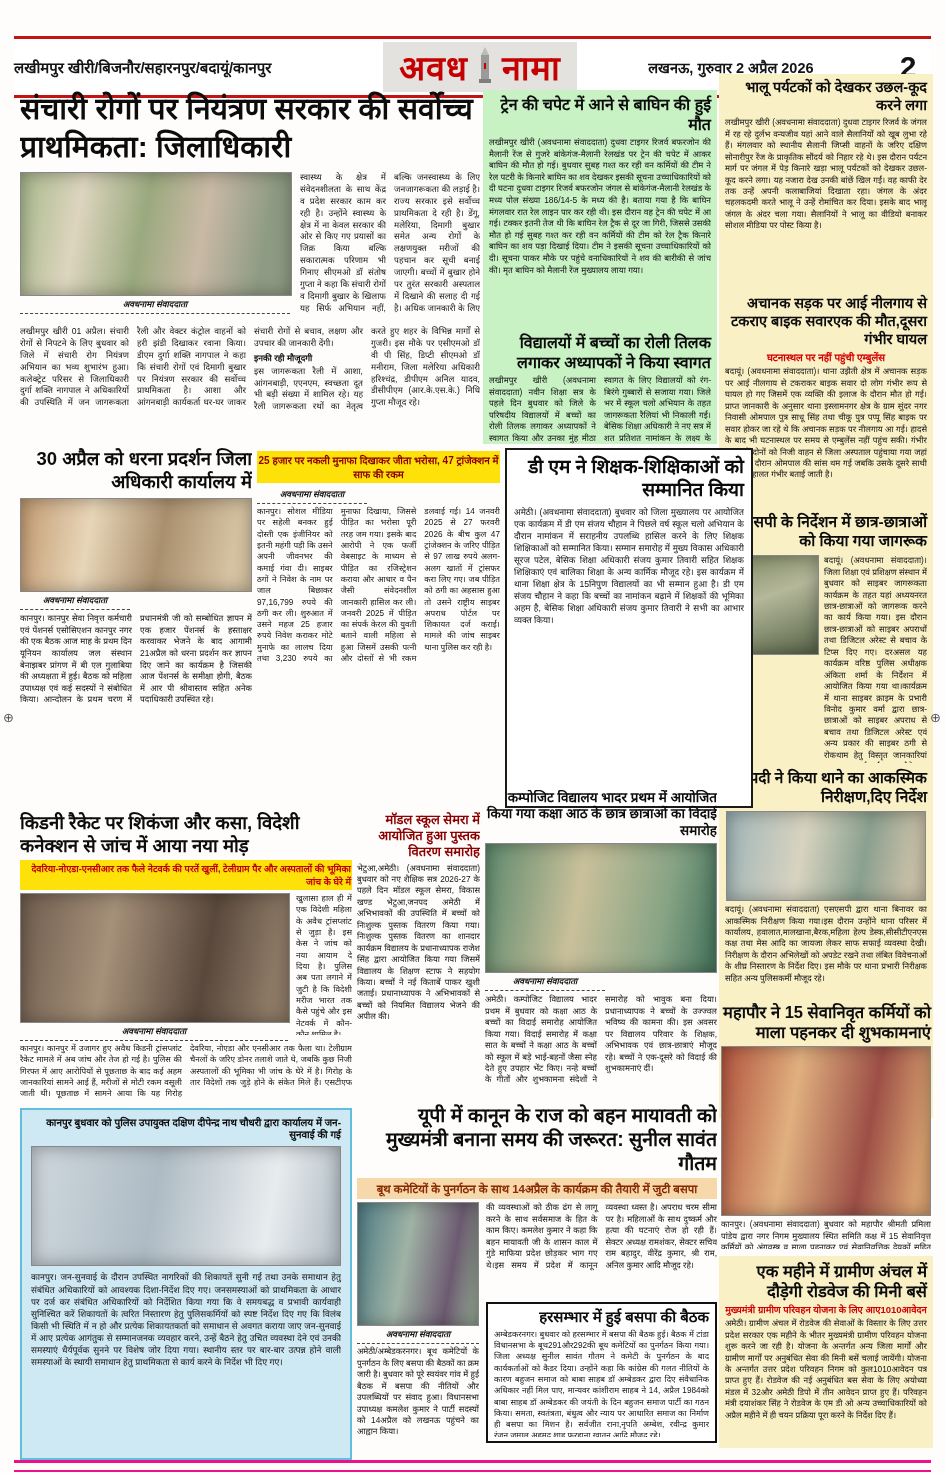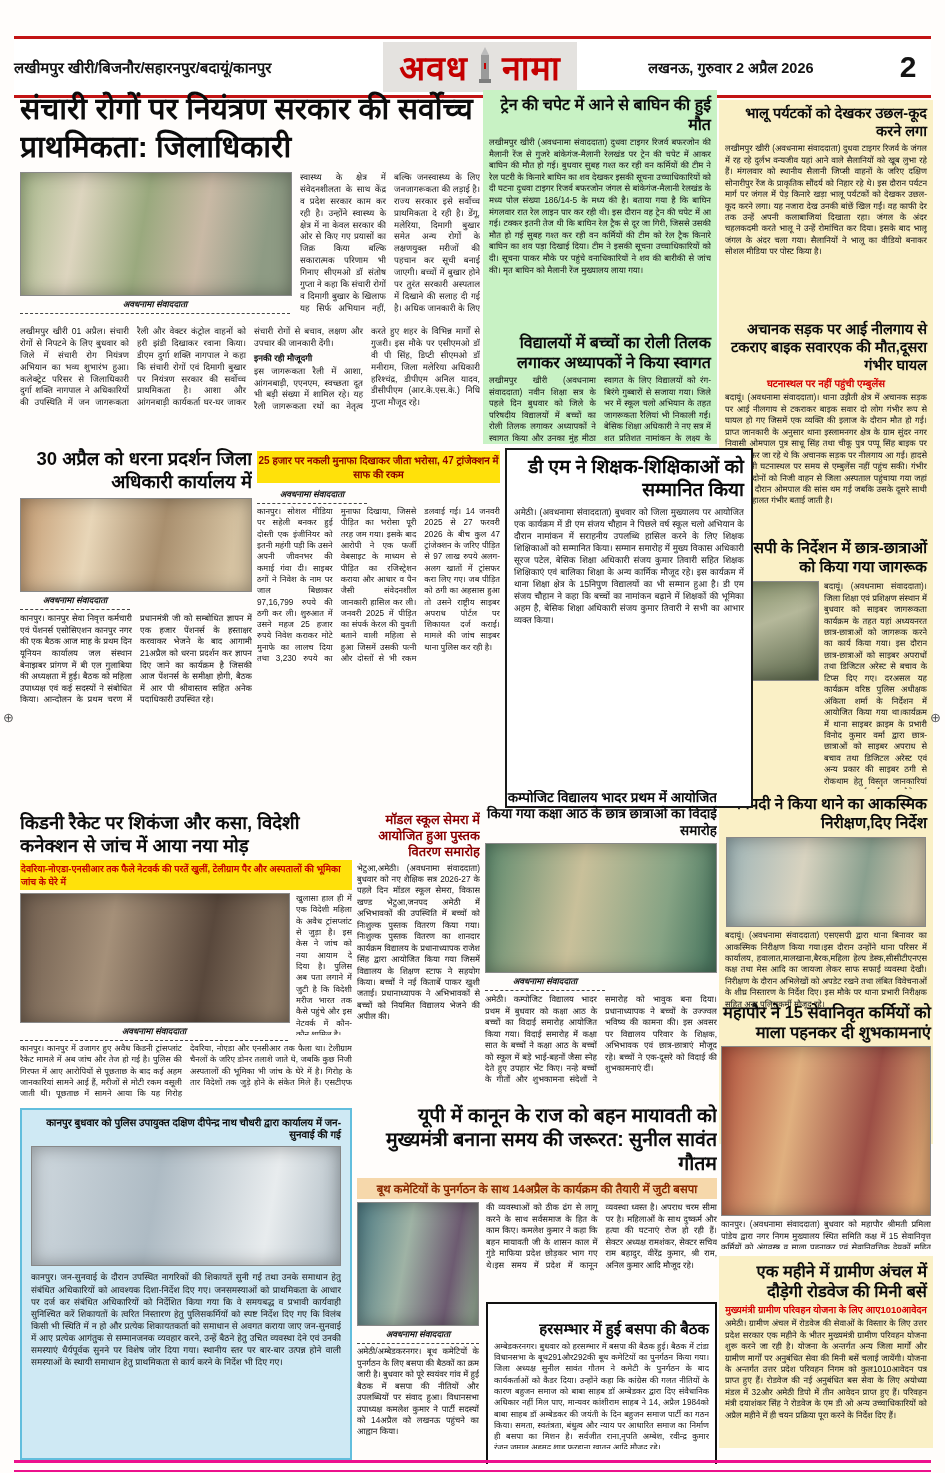--- a/index.html
+++ b/index.html
@@ -32,42 +32,42 @@
   .ph-f{background:linear-gradient(100deg,#5e8a6e,#c9c09a 40%,#86a384 76%,#4e7a62 96%);}
   .ph-g{background:linear-gradient(100deg,#cfd8de,#aebbc4 40%,#e8ecee 76%,#b9c4cb 96%);}
   .ph-h{background:linear-gradient(100deg,#b3543f,#e0b07f 34%,#9c4f46 68%,#d8a070 92%);}
   .ph-i{background:linear-gradient(100deg,#4f7d86,#9fb3a5 40%,#6d5b71 75%,#8fa08f 95%);}
   
   .mainArt{left:20px;top:90px;width:460px;height:354px;}
   .mainArt .hl{font-size:30px;text-align:left;line-height:1.27;}
   .mainRow{display:flex;gap:8px;margin-top:6px;}
   .greenBlk{left:483px;top:90px;width:234px;height:354px;background:#c8f2c4;padding:5px 6px;box-sizing:border-box;}
   .yCol{background:#faf0c6;padding:5px 6px;box-sizing:border-box;}
-  .yellow1{left:719px;top:100px;width:214px;height:1044px;}
+  .yellow1{left:719px;top:74px;width:214px;height:1044px;}
   .yellow2{left:719px;top:1256px;width:214px;height:192px;}
   .redsub{color:#d40000;font-weight:800;text-align:center;font-size:10px;margin:2px 0;}
   .dharna{left:20px;top:448px;width:232px;height:360px;}
   .cyber{left:257px;top:448px;width:243px;height:360px;}
   .ybar{background:#ffe10a;color:#8b0000;font-weight:800;font-size:10px;text-align:center;
         padding:2px 1px;margin:3px 0;}
   .dmBox{left:505px;top:448px;width:248px;height:360px;border:2px solid #1a1a1a;
          padding:5px 7px;box-sizing:border-box;background:#fff;}
   .kidney{left:20px;top:812px;width:332px;height:292px;}
-  .kbar{background:#ffe10a;color:#c00000;font-weight:800;font-size:9.3px;text-align:left;
+  .kbar{background:#ffe10a;color:#c00000;font-weight:800;font-size:9.3px;text-align:right;
         padding:2px 1px;margin:3px 0;}
   .model{left:357px;top:812px;width:123px;height:292px;}
   .model .hl{color:#8b0000;font-size:13px;}
   .composite{left:485px;top:790px;width:232px;height:314px;}
   .mayor{left:719px;top:1002px;width:214px;height:250px;padding:0 2px;box-sizing:border-box;}
   .jan{left:20px;top:1108px;width:332px;height:352px;background:#cfe9f4;
        border:2px solid #62bedd;padding:7px 9px;box-sizing:border-box;}
   .maya{left:357px;top:1104px;width:360px;height:360px;}
   .obar{background:#f6d8ab;color:#8a2a00;font-weight:800;font-size:11.5px;text-align:center;
         padding:3px 1px;margin:3px 0;}
-  .hbox{border:2px solid #111;background:#fff;padding:16px 6px;box-sizing:border-box;margin-top:4px;}
+  .hbox{border:2px solid #111;background:#fff;padding:4px 6px;box-sizing:border-box;margin-top:4px;}
   .bottomRule{position:absolute;left:14px;top:1460px;width:917px;height:7px;
               border-top:3px solid #ec108c;border-bottom:2px solid #ec108c;}
   .regmark{position:absolute;top:710px;font-size:13px;color:#555;}
 </style>
 </head>
 <body>
 
 <div class="page">
 
   <div class="hdr">

